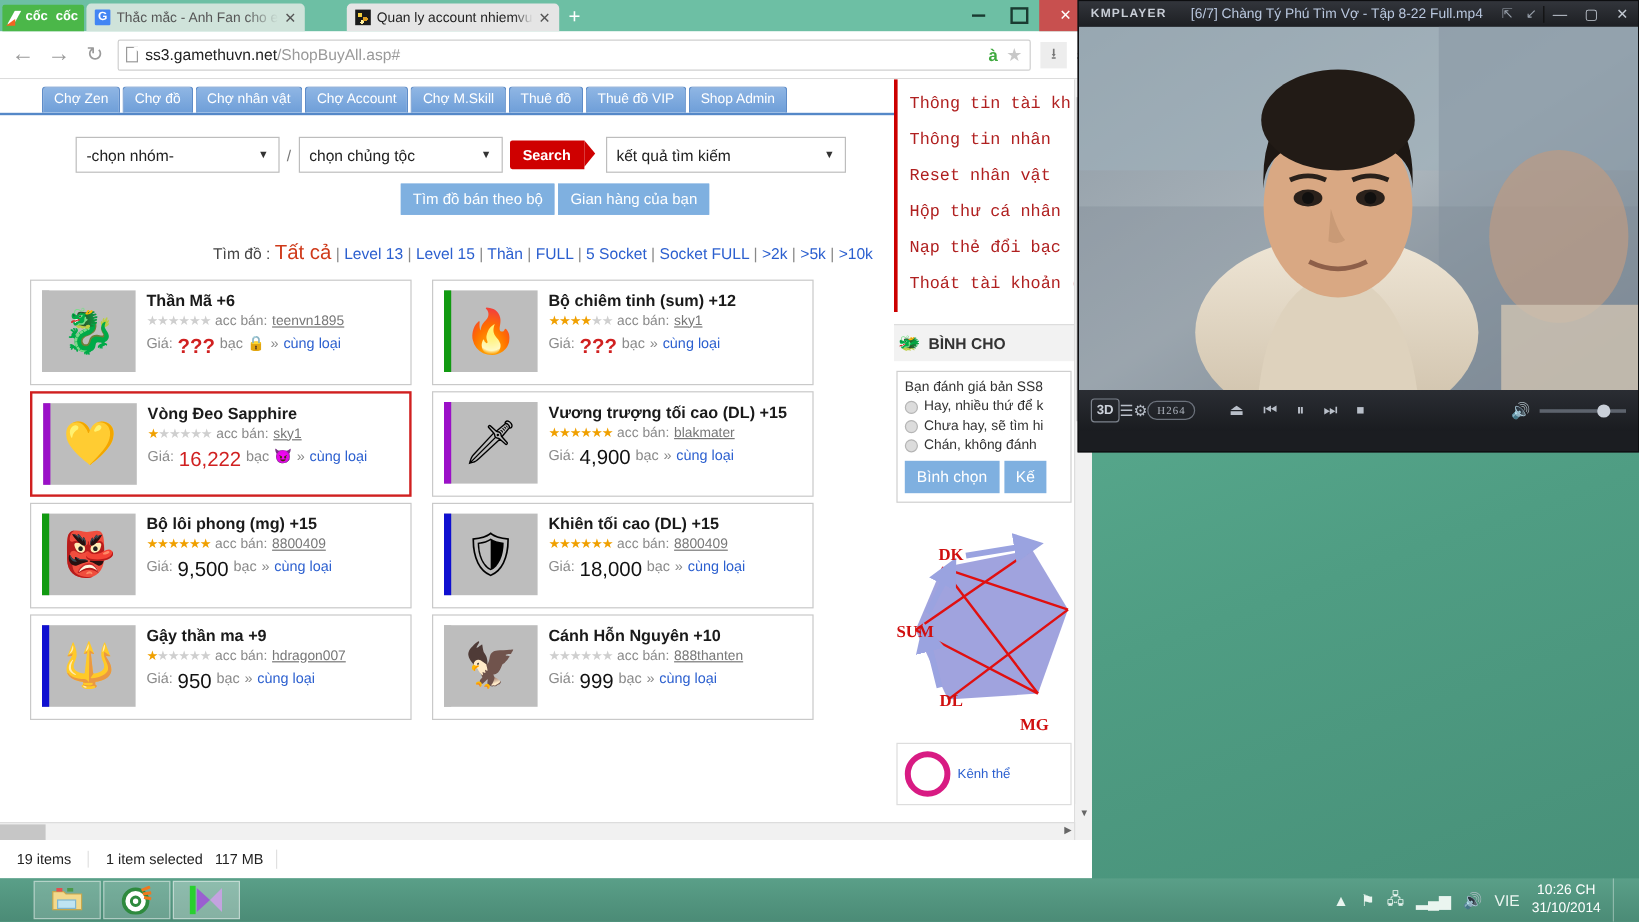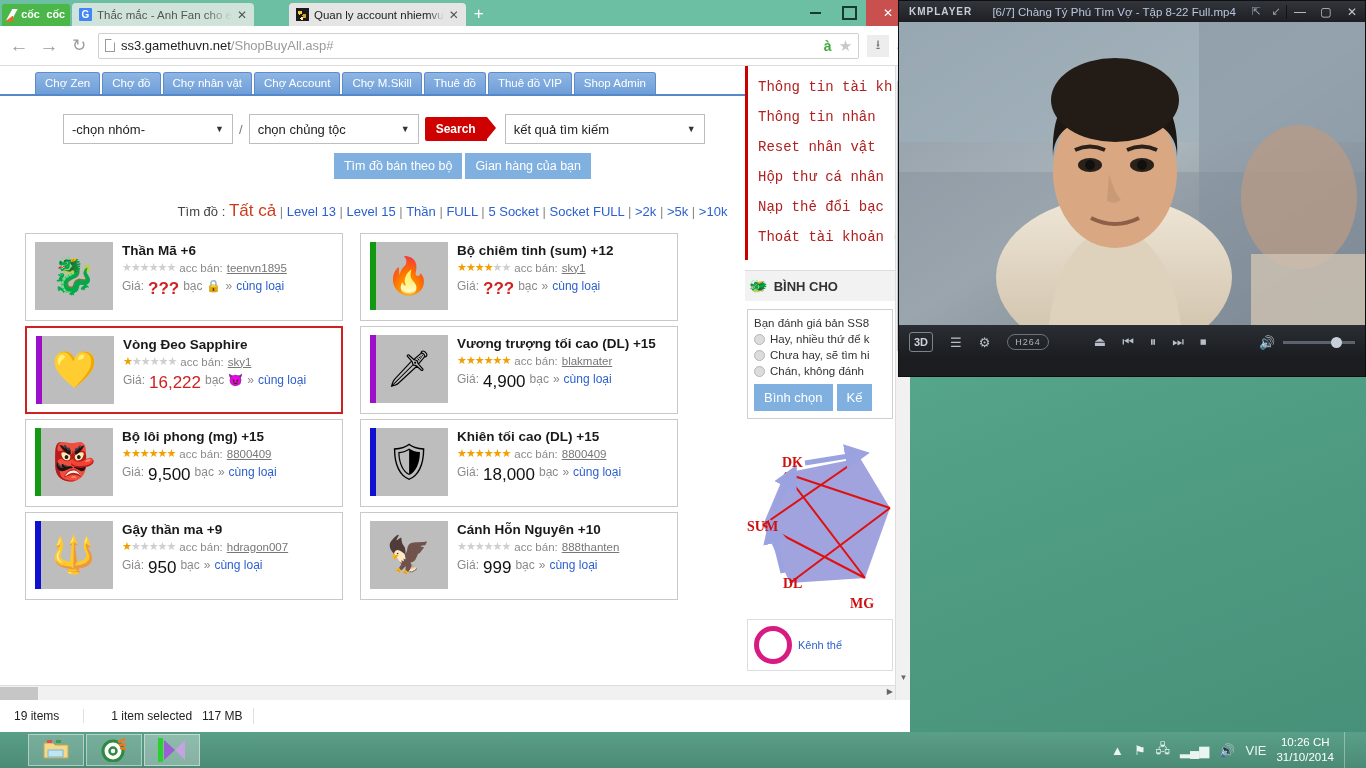--- a/index.html
+++ b/index.html
@@ -180,45 +180,45 @@
   .vs-thumb { position:absolute; left: 1px; top: 15px; width: 13px; height: 270px; background: #c6c6c6; }
   .hscroll { position: absolute; left: 0; bottom: 0; width: 895px; height: 15px; background: #f1f1f1; border-top: 1px solid #ddd; }
   .hs-thumb { position: absolute; left: 0; top: 1px; width: 38px; height: 13px; background: #c6c6c6; }
   .hs-right { position:absolute; right: 2px; top: 1px; font-size: 8px; color: #666; }
 
   .statusbar {
     position: absolute; left: 0; top: 700px; width: 910px; height: 32px;
     background: #fff; display: flex; align-items: center; padding-left: 14px;
     gap: 0; font-size: 12px; color: #222;
   }
-  .sb-seg { padding-right: 24px; border-right: 1px solid #e0e0e0; margin-right: 27px; }
+  .sb-seg { padding-right: 14px; border-right: 1px solid #e0e0e0; margin-right: 14px; }
 
   
   #kmp {
     position: absolute; left: 898px; top: 0; width: 468px; height: 377px;
     background: #1b1d21; border: 1px solid #0d0e10;
   }
   .kmp-title {
     height: 21px; background: linear-gradient(#32353b,#1d1f23);
     display: flex; align-items: center; color: #cfd4dd; font-size: 11px;
   }
   .kmp-logo { font-size: 10px; font-weight: bold; letter-spacing: 1px; color: #c8cdd6; padding: 0 10px; }
   .kmp-name { flex: 1; text-align: center; color: #b9c7de; font-size: 11.5px; white-space: nowrap; overflow:hidden;}
   .kmp-tbtn { width: 20px; text-align: center; color: #9aa2ad; font-size: 11px; }
   .kmp-wbtns { display: flex; border-left: 1px solid #111; }
   .kmp-wbtn { width: 26px; text-align: center; color: #c3c9d2; font-size: 12px; }
   .kmp-video { height: 303px; background: #0a0c0f; position: relative; overflow: hidden; }
   .kmp-seek { height: 17px; background: #16181c; display: flex; align-items: center; padding: 0 4px; gap: 5px; }
   .kmp-time { font-size: 10px; color: #c9cfd8; font-family: "DejaVu Sans Mono", monospace; }
   .kmp-track { flex: 1; height: 9px; background: #2b2e34; position: relative; }
   .kmp-fill { position:absolute; left:0; top:0; bottom:0; width: 34%; background: #8c92c8; }
-  .kmp-ctrl { height: 34px; background: linear-gradient(#2a2d33,#1a1c20); display: flex; align-items: center; padding: 0 10px; gap: 17px; }
+  .kmp-ctrl { height: 34px; background: linear-gradient(#2a2d33,#1a1c20); display: flex; align-items: center; padding: 0 10px; gap: 0; }
   .k3d { width: 24px; height: 20px; border: 1px solid #7d838d; color: #cdd2db; font-size: 11px; font-weight: bold; display:flex;align-items:center;justify-content:center; border-radius:3px;}
   .kico { color: #b9bfc9; font-size: 13px; }
-  .kcodec { border: 1px solid #6c727c; border-radius: 8px; color: #aeb4be; font-size: 9px; padding: 2px 7px; letter-spacing: 1px; }
+  .kcodec { border: 1px solid #6c727c; border-radius: 8px; color: #aeb4be; font-size: 9px; padding: 2px 7px; letter-spacing: 1px; font-family: Liberation Serif, serif; }
   .kmid { display: flex; gap: 16px; margin-left: 28px; }
   .kvol { margin-left: auto; display: flex; align-items: center; gap: 7px; }
   .kvol-track { width: 72px; height: 3px; background: #5d636d; position: relative; }
   .kvol-knob { position:absolute; left: 48px; top: -4px; width: 11px; height: 11px; border-radius: 50%; background: #c9cfd8; }
 
   
   #taskbar {
     position: absolute; left: 0; bottom: 0; width: 1366px; height: 36px;
     background: linear-gradient(#5a9f88,#4b8b76);
     display: flex; align-items: center; padding-left: 28px; gap: 2px;

